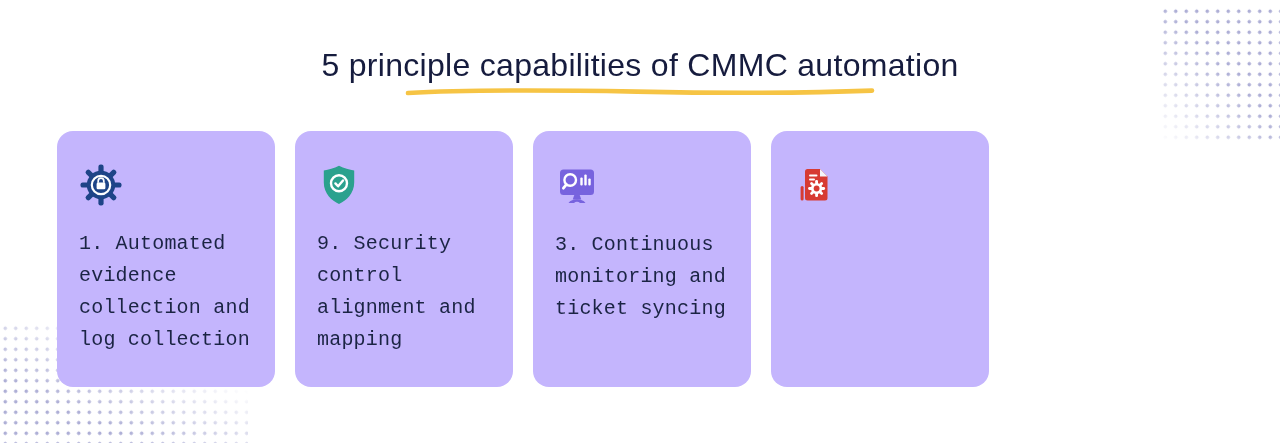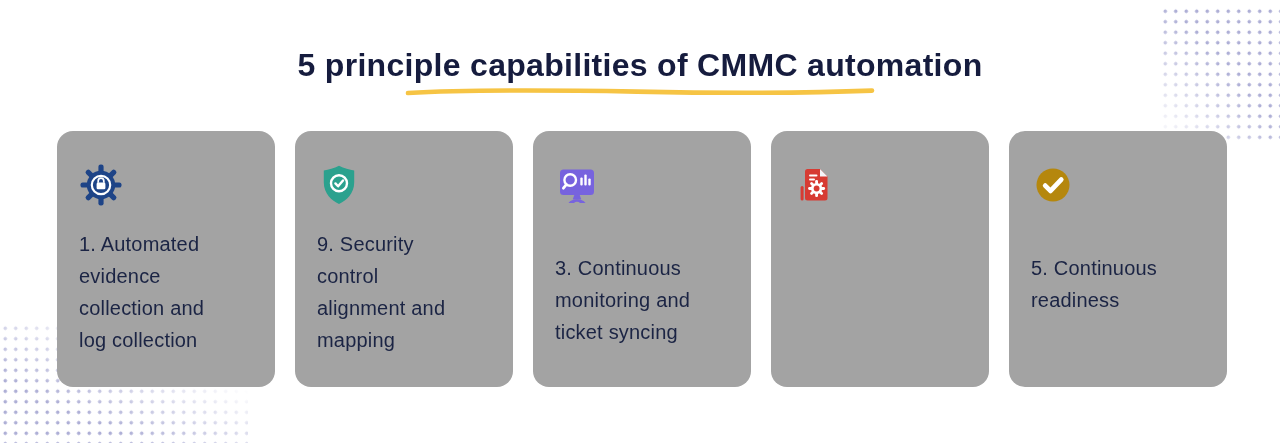--- a/index.html
+++ b/index.html
@@ -26,55 +26,56 @@
   .dots-bl {
     bottom: 0; left: 0; width: 248px; height: 120px;
     -webkit-mask-image: linear-gradient(to top right, #000 28%, transparent 72%);
     mask-image: linear-gradient(to top right, #000 28%, transparent 72%);
   }
 
   
   .title-wrap { position: absolute; top: 46px; left: 0; width: 100%; text-align: center; }
   h1 {
     font-size: 32px;
-    font-weight: 700;
+    font-weight: 400;
     letter-spacing: 0.3px;
     color: #161C3E;
     line-height: 38px;
   }
   .underline-svg {
     display: block;
     margin: 2px auto 0 auto;
     width: 470px; height: 12px;
   }
 
   
   .cards-row {
     position: absolute;
     top: 131px; left: 57px;
     display: flex;
     gap: 20px;
   }
   .card {
     width: 218px; height: 256px;
-    background: #a3a3a3;
+    background: #c4b5fd;
     border-radius: 16px;
     padding: 32px 22px 0 22px;
+    font-family: Liberation Mono, monospace;
   }
   .card .icon { width: 44px; height: 44px; display: block; }
   .card-text {
     margin-top: 21px;
     font-size: 20px;
     font-weight: 500;
     line-height: 32px;
     letter-spacing: 0.2px;
     color: #1B2444;
     white-space: pre-line;
   }
-  .card.lower .card-text { margin-top: 45px; }
+  .card.lower .card-text { margin-top: 22px; }
 </style>
 </head>
 <body>
 
 <div class="dots dots-tr"></div>
 <div class="dots dots-bl"></div>
 
 <div class="title-wrap">
   <h1>5 principle capabilities of CMMC automation</h1>
   <svg class="underline-svg" viewBox="0 0 470 12" preserveAspectRatio="none">
@@ -146,22 +147,14 @@
         <rect x="22.2" y="17" width="2.8" height="17" rx="1.3"></rect>
         <rect x="22.2" y="17" width="2.8" height="17" rx="1.3" transform="rotate(45 23.6 25.5)"></rect>
         <rect x="22.2" y="17" width="2.8" height="17" rx="1.3" transform="rotate(90 23.6 25.5)"></rect>
         <rect x="22.2" y="17" width="2.8" height="17" rx="1.3" transform="rotate(135 23.6 25.5)"></rect>
         <circle cx="23.6" cy="25.5" r="5.6"></circle>
       </g>
       <circle cx="23.6" cy="25.5" r="2.9" fill="#D73B33"></circle>
     </svg>
   </div>
 
-  <div class="card lower">
-    <svg class="icon" viewBox="0 0 44 44">
-      <circle cx="22" cy="22" r="16.5" fill="#B5870D"></circle>
-      <path d="M14.2 22.6 l5.3 5.3 L30.2 16.6" fill="none" stroke="#ffffff" stroke-width="4.8" stroke-linecap="round" stroke-linejoin="round"></path>
-    </svg>
-    <p class="card-text">5. Continuous
-readiness</p>
-  </div>
 
 </div>
 
 </body></html>

